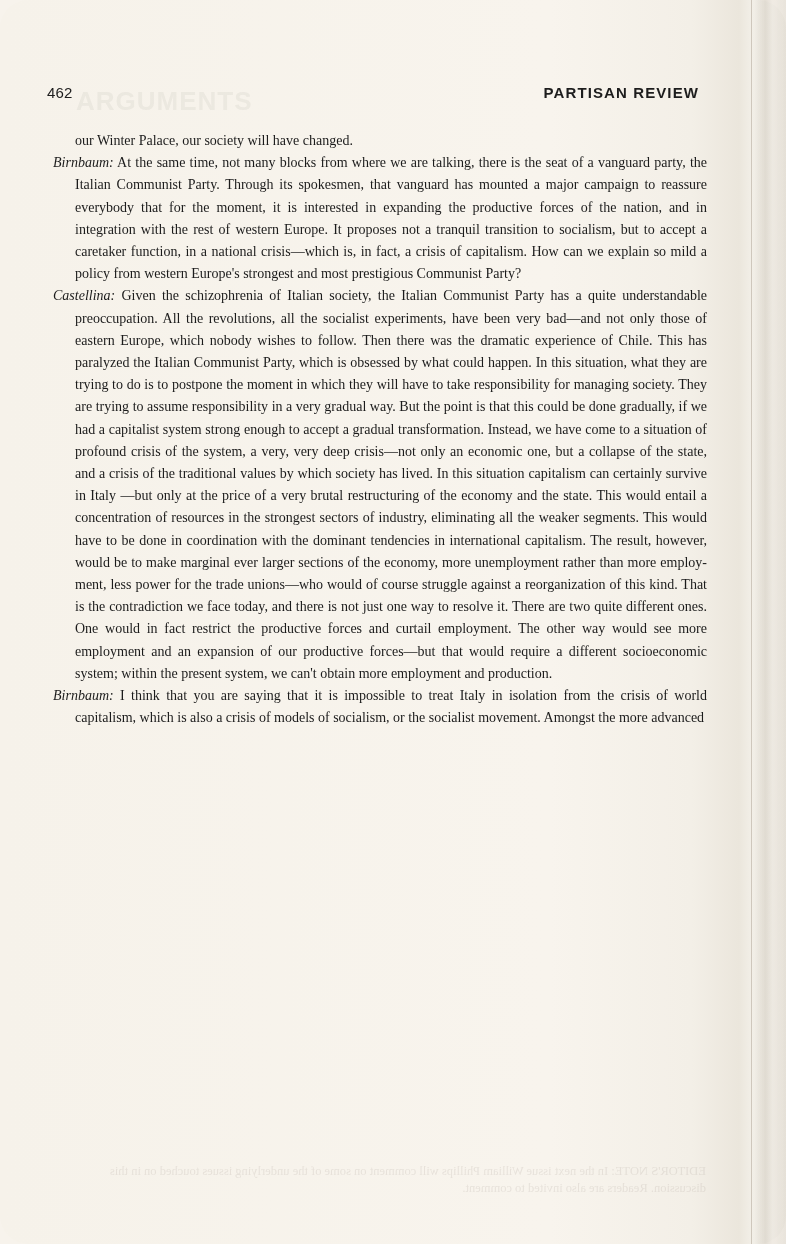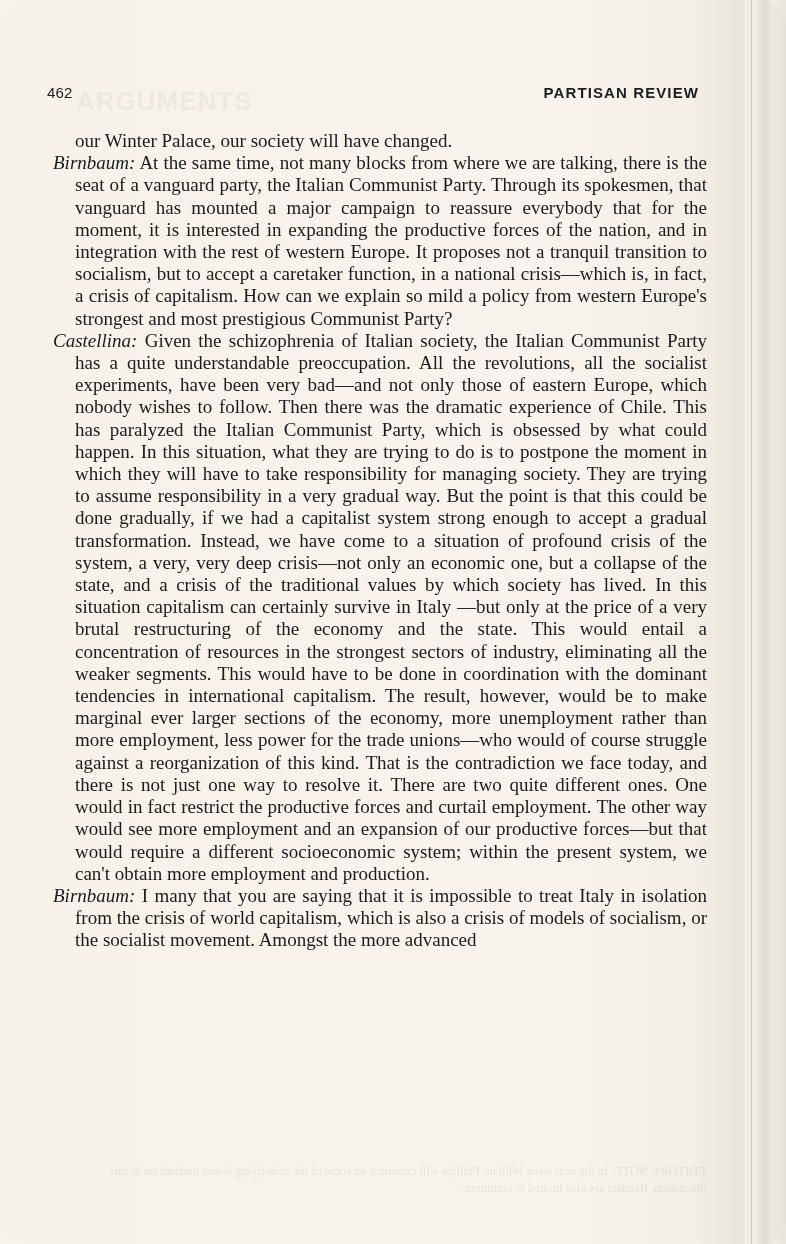--- a/index.html
+++ b/index.html
@@ -48,21 +48,21 @@
       font-size: 15px;
       font-weight: bold;
       letter-spacing: 1.1px;
     }
     .text-block {
       position: absolute;
       top: 130px;
       left: 53px;
       width: 654px;
       font-family: "Liberation Serif", serif;
-      font-size: 19px;
+      font-size: 14px;
       line-height: 22.2px;
       color: #1b1b1b;
     }
     .para {
       margin: 0;
       text-align: justify;
       text-align-last: left;
     }
     .para.cont {
       padding-left: 22px;
@@ -111,20 +111,20 @@
     <p class="para cont">
       <span>our Winter Palace, our society will have changed.</span>
     </p>
     <p class="para speech">
       <span class="speaker">Birnbaum:</span><span> At the same time, not many blocks from where we are talking, there is the seat of a vanguard party, the Italian Communist Party. Through its spokesmen, that vanguard has mounted a major campaign to reassure everybody that for the moment, it is interested in expanding the productive forces of the nation, and in integration with the rest of western Europe. It proposes not a tranquil transition to socialism, but to accept a caretaker function, in a national crisis—which is, in fact, a crisis of capi­talism. How can we explain so mild a policy from western Europe's strongest and most prestigious Communist Party?</span>
     </p>
     <p class="para speech">
       <span class="speaker">Castellina:</span><span> Given the schizophrenia of Italian society, the Italian Commu­nist Party has a quite understandable preoccupation. All the revolutions, all the socialist experiments, have been very bad—and not only those of eastern Europe, which nobody wishes to follow. Then there was the dra­matic experience of Chile. This has paralyzed the Italian Communist Party, which is obsessed by what could happen. In this situation, what they are trying to do is to postpone the moment in which they will have to take responsibility for managing society. They are trying to assume re­sponsibility in a very gradual way. But the point is that this could be done gradually, if we had a capitalist system strong enough to accept a gradual transformation. Instead, we have come to a situation of profound crisis of the system, a very, very deep crisis—not only an economic one, but a collapse of the state, and a crisis of the traditional values by which society has lived. In this situation capitalism can certainly survive in Italy —but only at the price of a very brutal restructuring of the economy and the state. This would entail a concentration of resources in the strongest sectors of industry, eliminating all the weaker segments. This would have to be done in coordination with the dominant tendencies in international capitalism. The result, however, would be to make marginal ever larger sections of the economy, more unemployment rather than more employ­ment, less power for the trade unions—who would of course struggle against a reorganization of this kind. That is the contradiction we face today, and there is not just one way to resolve it. There are two quite dif­ferent ones. One would in fact restrict the productive forces and curtail employment. The other way would see more employment and an expan­sion of our productive forces—but that would require a different socio­economic system; within the present system, we can't obtain more em­ployment and production.</span>
     </p>
     <p class="para speech">
-      <span class="speaker">Birnbaum:</span><span> I many that you are saying that it is impossible to treat Italy in isolation from the crisis of world capitalism, which is also a crisis of models of socialism, or the socialist movement. Amongst the more advanced</span>
+      <span class="speaker">Birnbaum:</span><span> I think that you are saying that it is impossible to treat Italy in isolation from the crisis of world capitalism, which is also a crisis of models of socialism, or the socialist movement. Amongst the more advanced</span>
     </p>
   </div>
 
   <div class="bleed">EDITOR'S NOTE: In the next issue William Phillips will comment on some of the underlying issues touched on in this discussion. Readers are also invited to comment.</div>
 
   <div class="edge-shadow"></div>
 </div>
 
 </body></html>

